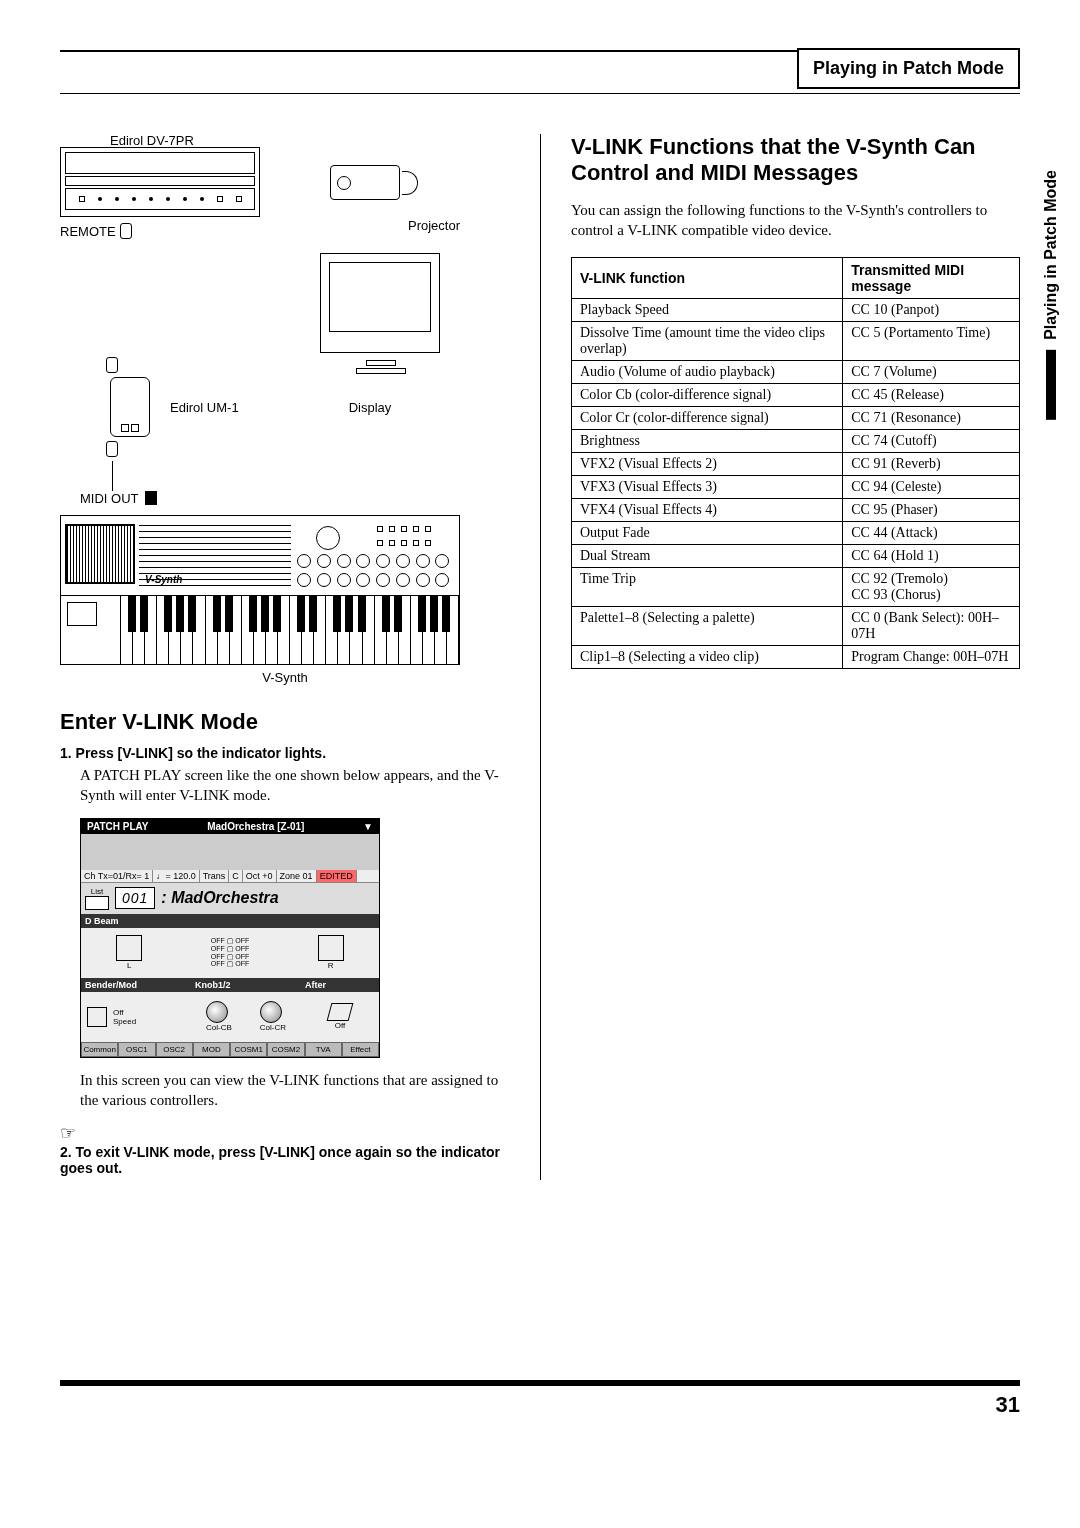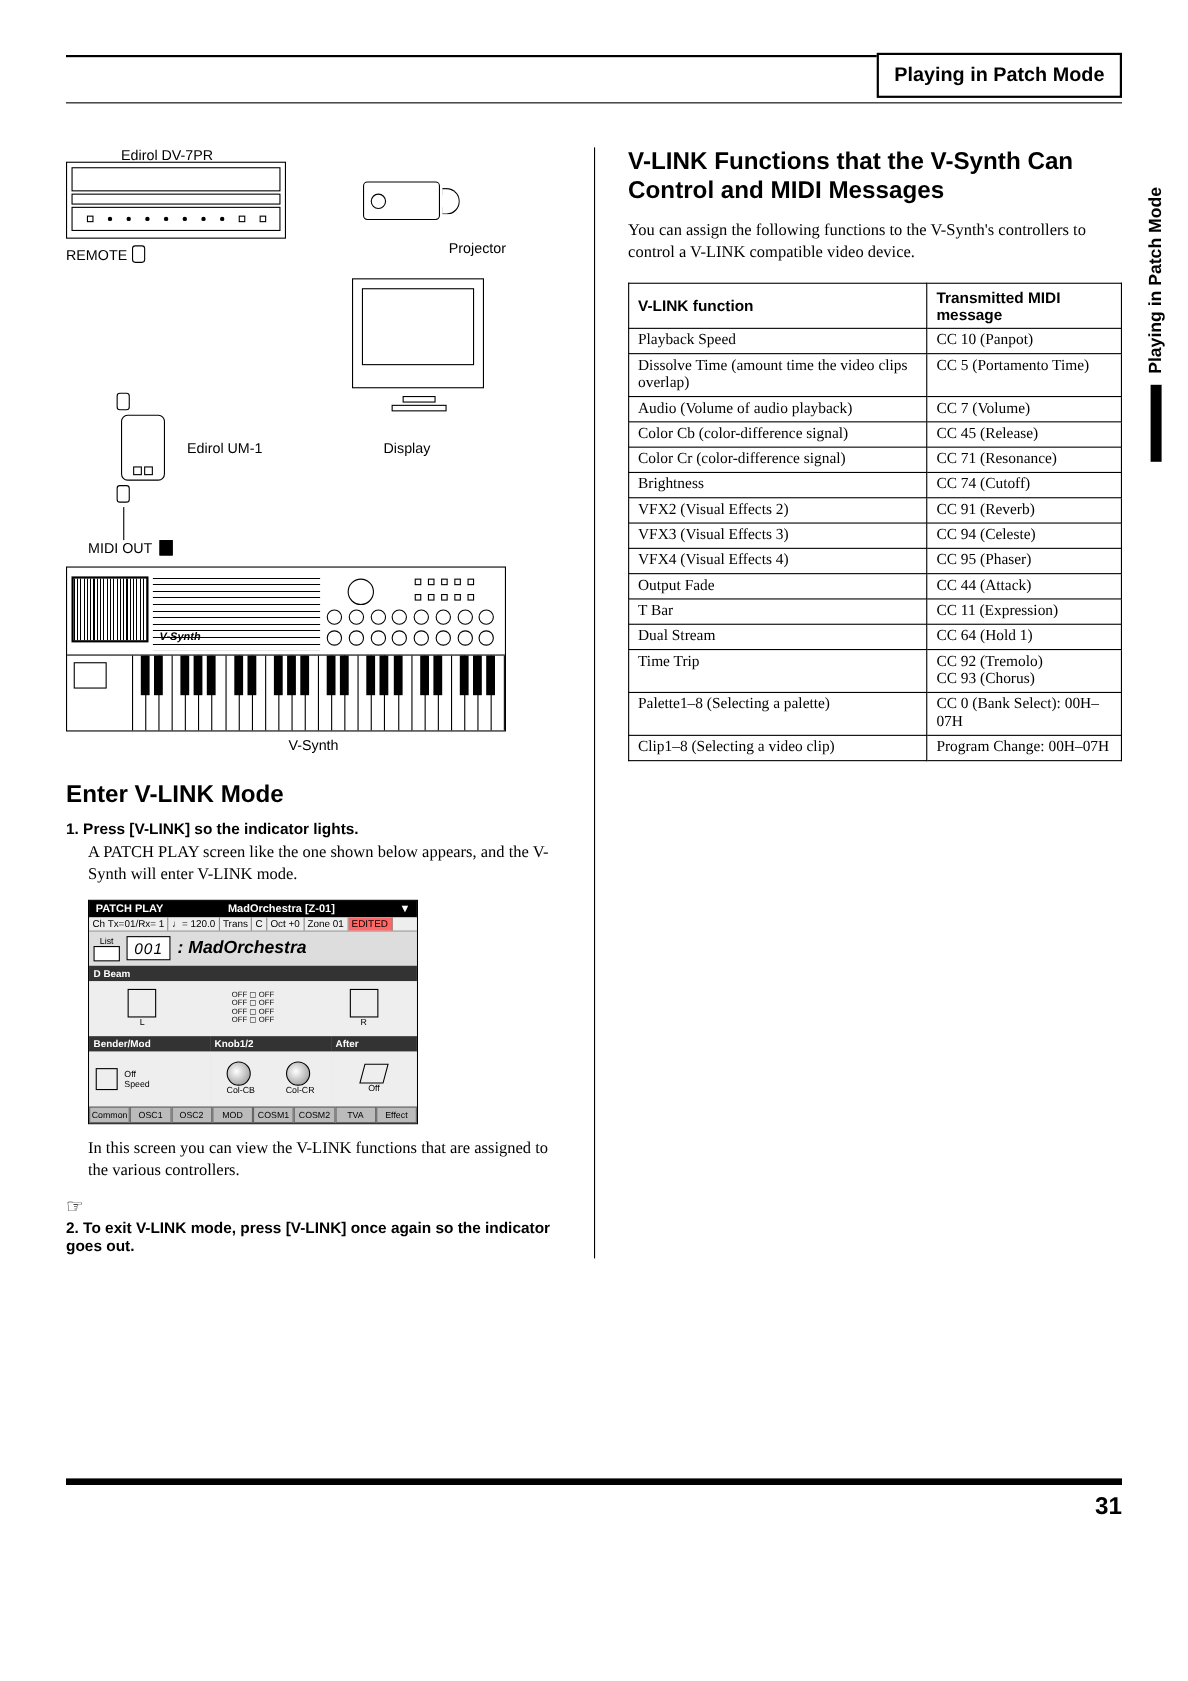--- a/index.html
+++ b/index.html
@@ -148,21 +148,21 @@
   }
   .screenshot {
     width: 300px;
     margin: 10px 0 12px 20px;
     border: 1px solid #000;
     font-family: Arial, Helvetica, sans-serif;
     font-size: 10px;
     background: #ccc;
   }
   .ss-titlebar { background: #000; color: #fff; display: flex; justify-content: space-between; padding: 2px 6px; font-size: 10px; font-weight: bold; }
-  .ss-row { display: flex; border-bottom: 1px solid #888; background: #eee; font-size: 9px; }
+  .ss-row { display: flex; border-bottom: 1px solid #888; background: #eee; font-size: 9px; margin-top: 36px; }
   .ss-row span { border-right: 1px solid #888; padding: 1px 3px; }
   .ss-big { background: #ddd; padding: 4px; display: flex; align-items: center; gap: 6px; }
   .ss-patchno { border: 1px solid #000; background: #fff; padding: 2px 6px; font-size: 14px; font-weight: normal; font-style: italic; letter-spacing: 1px; text-align: right; }
   .ss-section { background: #333; color: #fff; font-size: 9px; font-weight: bold; padding: 2px 4px; display: flex; justify-content: space-between; }
   .ss-body { background: #eee; padding: 6px; display: flex; gap: 10px; align-items: center; min-height: 50px; }
   .ss-vlink { background: #000; color: #fff; font-style: italic; font-weight: bold; font-size: 14px; padding: 2px 8px; }
   .ss-tabs { display: flex; background: #aaa; }
   .ss-tab { flex: 1; border: 1px solid #666; text-align: center; font-size: 8px; padding: 2px 0; background: #bbb; }
   .ss-knob { width: 22px; height: 22px; border: 1px solid #000; border-radius: 50%; background: radial-gradient(circle at 40% 40%, #fff, #888); }
   .ss-smalltxt { font-size: 8px; text-align: center; }
@@ -563,24 +563,20 @@
             </tr>
             <tr>
               <td>VFX4 (Visual Effects 4)</td>
               <td style="white-space: pre-line;">CC 95 (Phaser)</td>
             </tr>
             <tr>
               <td>Output Fade</td>
               <td style="white-space: pre-line;">CC 44 (Attack)</td>
             </tr>
             <tr>
-              <td>T Bar</td>
-              <td style="white-space: pre-line;">CC 11 (Expression)</td>
-            </tr>
-            <tr>
               <td>Dual Stream</td>
               <td style="white-space: pre-line;">CC 64 (Hold 1)</td>
             </tr>
             <tr>
               <td>Time Trip</td>
               <td style="white-space: pre-line;">CC 92 (Tremolo)
 CC 93 (Chorus)</td>
             </tr>
             <tr>
               <td>Palette1–8 (Selecting a palette)</td>

